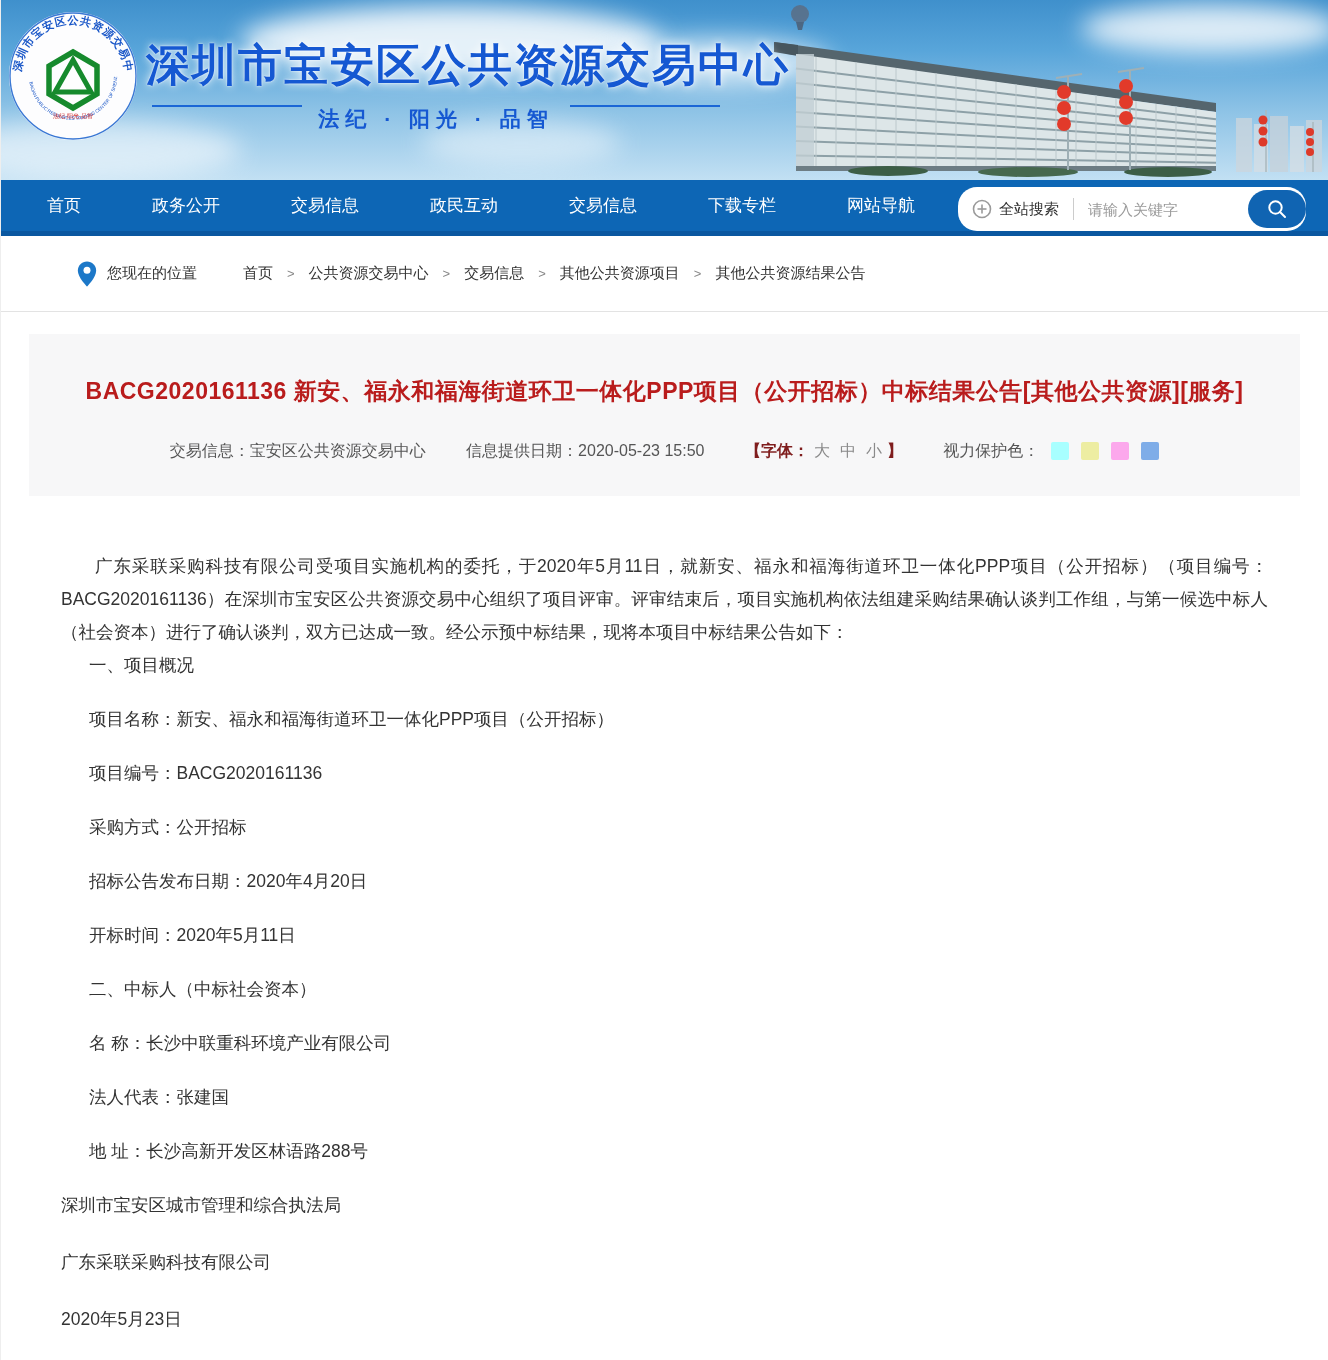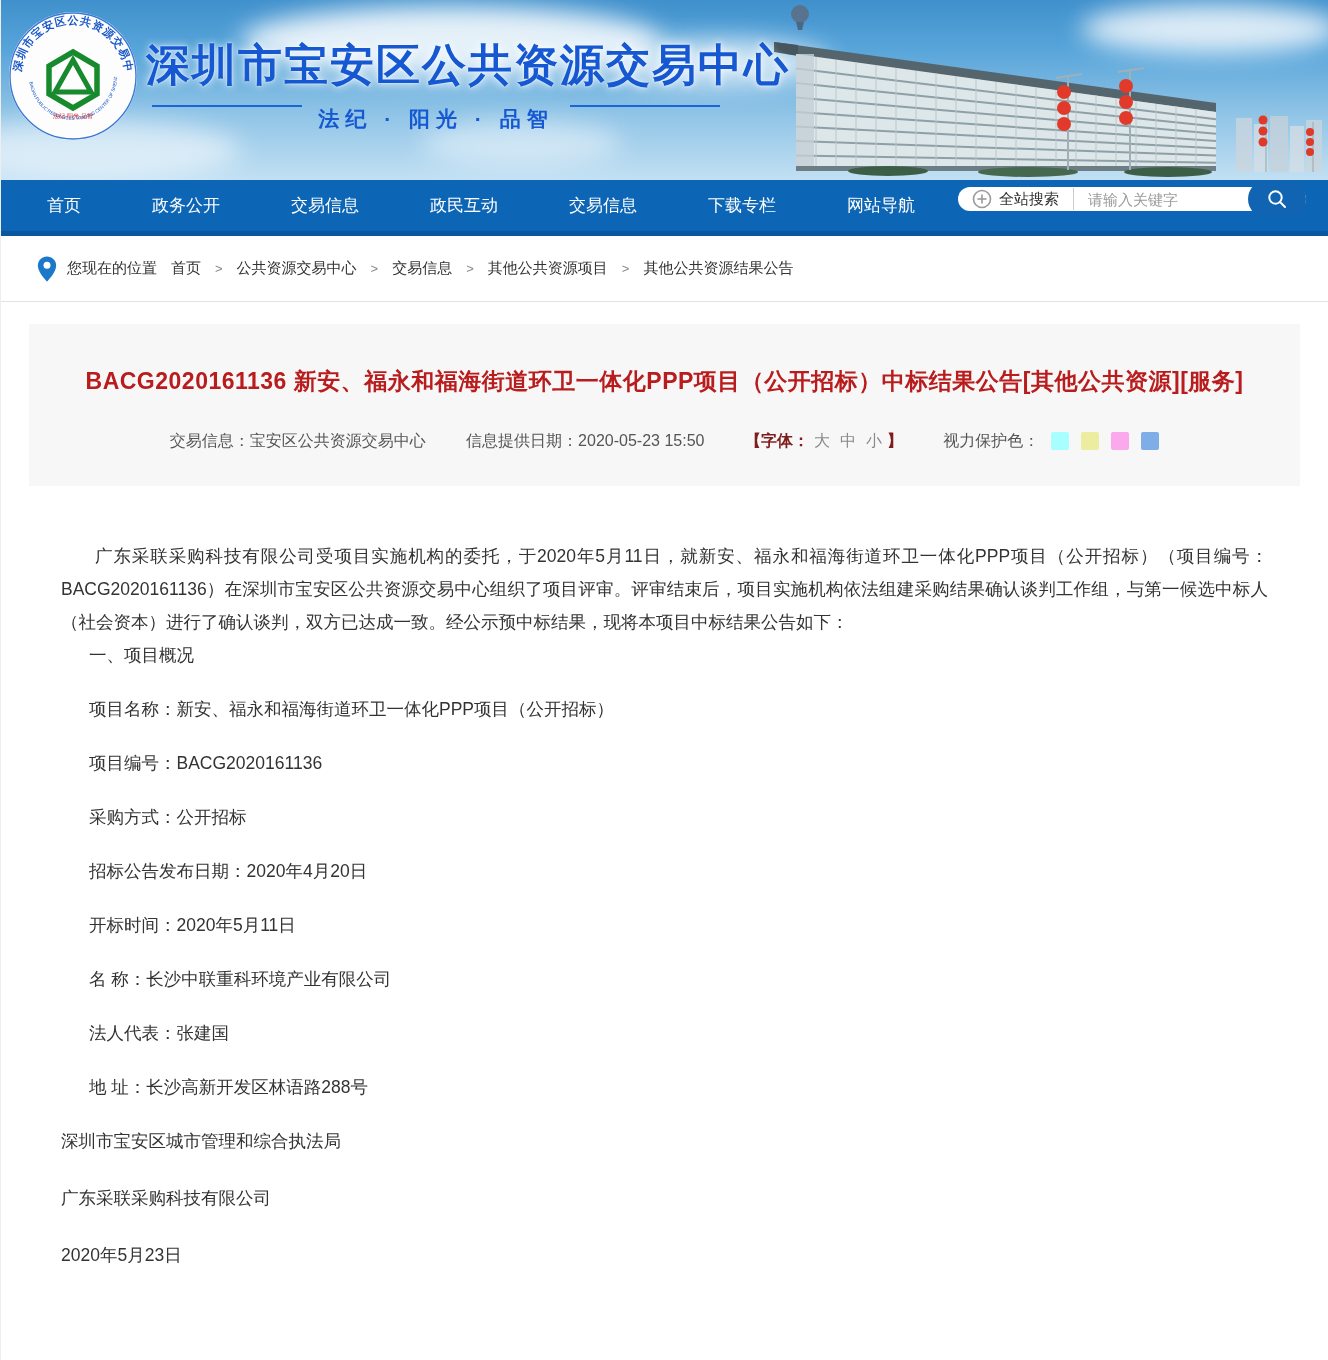--- a/index.html
+++ b/index.html
@@ -29,35 +29,35 @@
     text-shadow:0 0 2px #fff,0 0 8px rgba(255,255,255,.95); white-space:nowrap; }
   .slogan-row { margin-top:10px; display:flex; align-items:flex-start; justify-content:center; gap:16px; }
   .slogan-row .line { height:2px; width:150px; background:#1b66d6; }
   .slogan { font-size:21px; font-weight:bold; letter-spacing:6px; color:#1558d2; white-space:nowrap; }
 
   
   .navbar { position:relative; height:56px; background:#0d66b5; border-bottom:5px solid #0a57a0; }
   .nav-items { position:absolute; left:40px; top:0; height:51px; width:880px;
     display:flex; justify-content:space-between; align-items:center; }
   .nav-item { color:#fff; font-size:17px; text-decoration:none; cursor:pointer; padding:4px 6px; }
-  .search-wrap { position:absolute; right:22px; top:7px; width:348px; height:24px;
+  .search-wrap { position:absolute; right:22px; top:7px; width:348px; height:44px;
     background:#fff; border-radius:19px; display:flex; align-items:center; padding-left:14px; }
   .search-label { font-size:15px; color:#333; margin-left:7px; white-space:nowrap; }
   .search-div { width:1px; height:22px; background:#ccc; margin:0 14px; }
   .search-input { border:none; outline:none; background:transparent; flex:1; font-size:15px; color:#555;
     font-family:"Liberation Sans","DejaVu Sans",sans-serif; min-width:0; }
   .search-input::placeholder { color:#9a9a9a; }
   .search-btn { width:58px; height:38px; border:none; border-radius:19px; background:#1064b2;
     display:flex; align-items:center; justify-content:center; cursor:pointer; margin-left:4px; }
 
   
-  .breadcrumb { height:66px; display:flex; align-items:center; padding-left:36px;
+  .breadcrumb { height:76px; display:flex; align-items:center; padding-left:76px;
     border-bottom:1px solid #e3e3e3; margin:0 0; font-size:15px; color:#333; }
   .crumb-prefix { margin-left:10px; margin-right:14px; }
-  .crumbs { display:inline; }
+  .crumbs { display:inline;margin-left:32px; }
   .crumb { color:#333; cursor:pointer; }
   .crumb:not(:last-of-type)::after { content:">"; color:#888; margin:0 14px; font-size:13px; }
 
   
   .article-head { margin:22px 28px 0; background:#f7f7f8; padding:42px 30px 34px; }
   .article-title { text-align:center; font-size:23px; color:#b91c1c; letter-spacing:.5px; }
   .article-meta { margin-top:34px; text-align:center; font-size:16px; color:#555; }
   .meta-item { margin:0 18px; white-space:nowrap; }
   .font-prefix,.font-suffix { color:#7f1d1d; font-weight:bold; }
   .font-size-btn { color:#8a8a8a; margin:0 5px; cursor:pointer; }
@@ -249,20 +249,21 @@
 <article class="article-body">
   <p class="intro">广东采联采购科技有限公司受项目实施机构的委托，于2020年5月11日，就新安、福永和福海街道环卫一体化PPP项目（公开招标）（项目编号：BACG2020161136）在深圳市宝安区公共资源交易中心组织了项目评审。评审结束后，项目实施机构依法组建采购结果确认谈判工作组，与第一候选中标人（社会资本）进行了确认谈判，双方已达成一致。经公示预中标结果，现将本项目中标结果公告如下：</p>
   <div>
 
   <p class="body-line">一、项目概况</p>
       <p class="body-line">项目名称：新安、福永和福海街道环卫一体化PPP项目（公开招标）</p>
       <p class="body-line">项目编号：BACG2020161136</p>
       <p class="body-line">采购方式：公开招标</p>
       <p class="body-line">招标公告发布日期：2020年4月20日</p>
       <p class="body-line">开标时间：2020年5月11日</p>
+      <p class="body-line">二、中标人（中标社会资本）</p>
       <p class="body-line">名 称：长沙中联重科环境产业有限公司</p>
       <p class="body-line">法人代表：张建国</p>
       <p class="body-line">地 址：长沙高新开发区林语路288号</p>
     </div>
   <div class="signatures">
 
   <p>深圳市宝安区城市管理和综合执法局</p>
       <p>广东采联采购科技有限公司</p>
       <p>2020年5月23日</p>
     </div>

